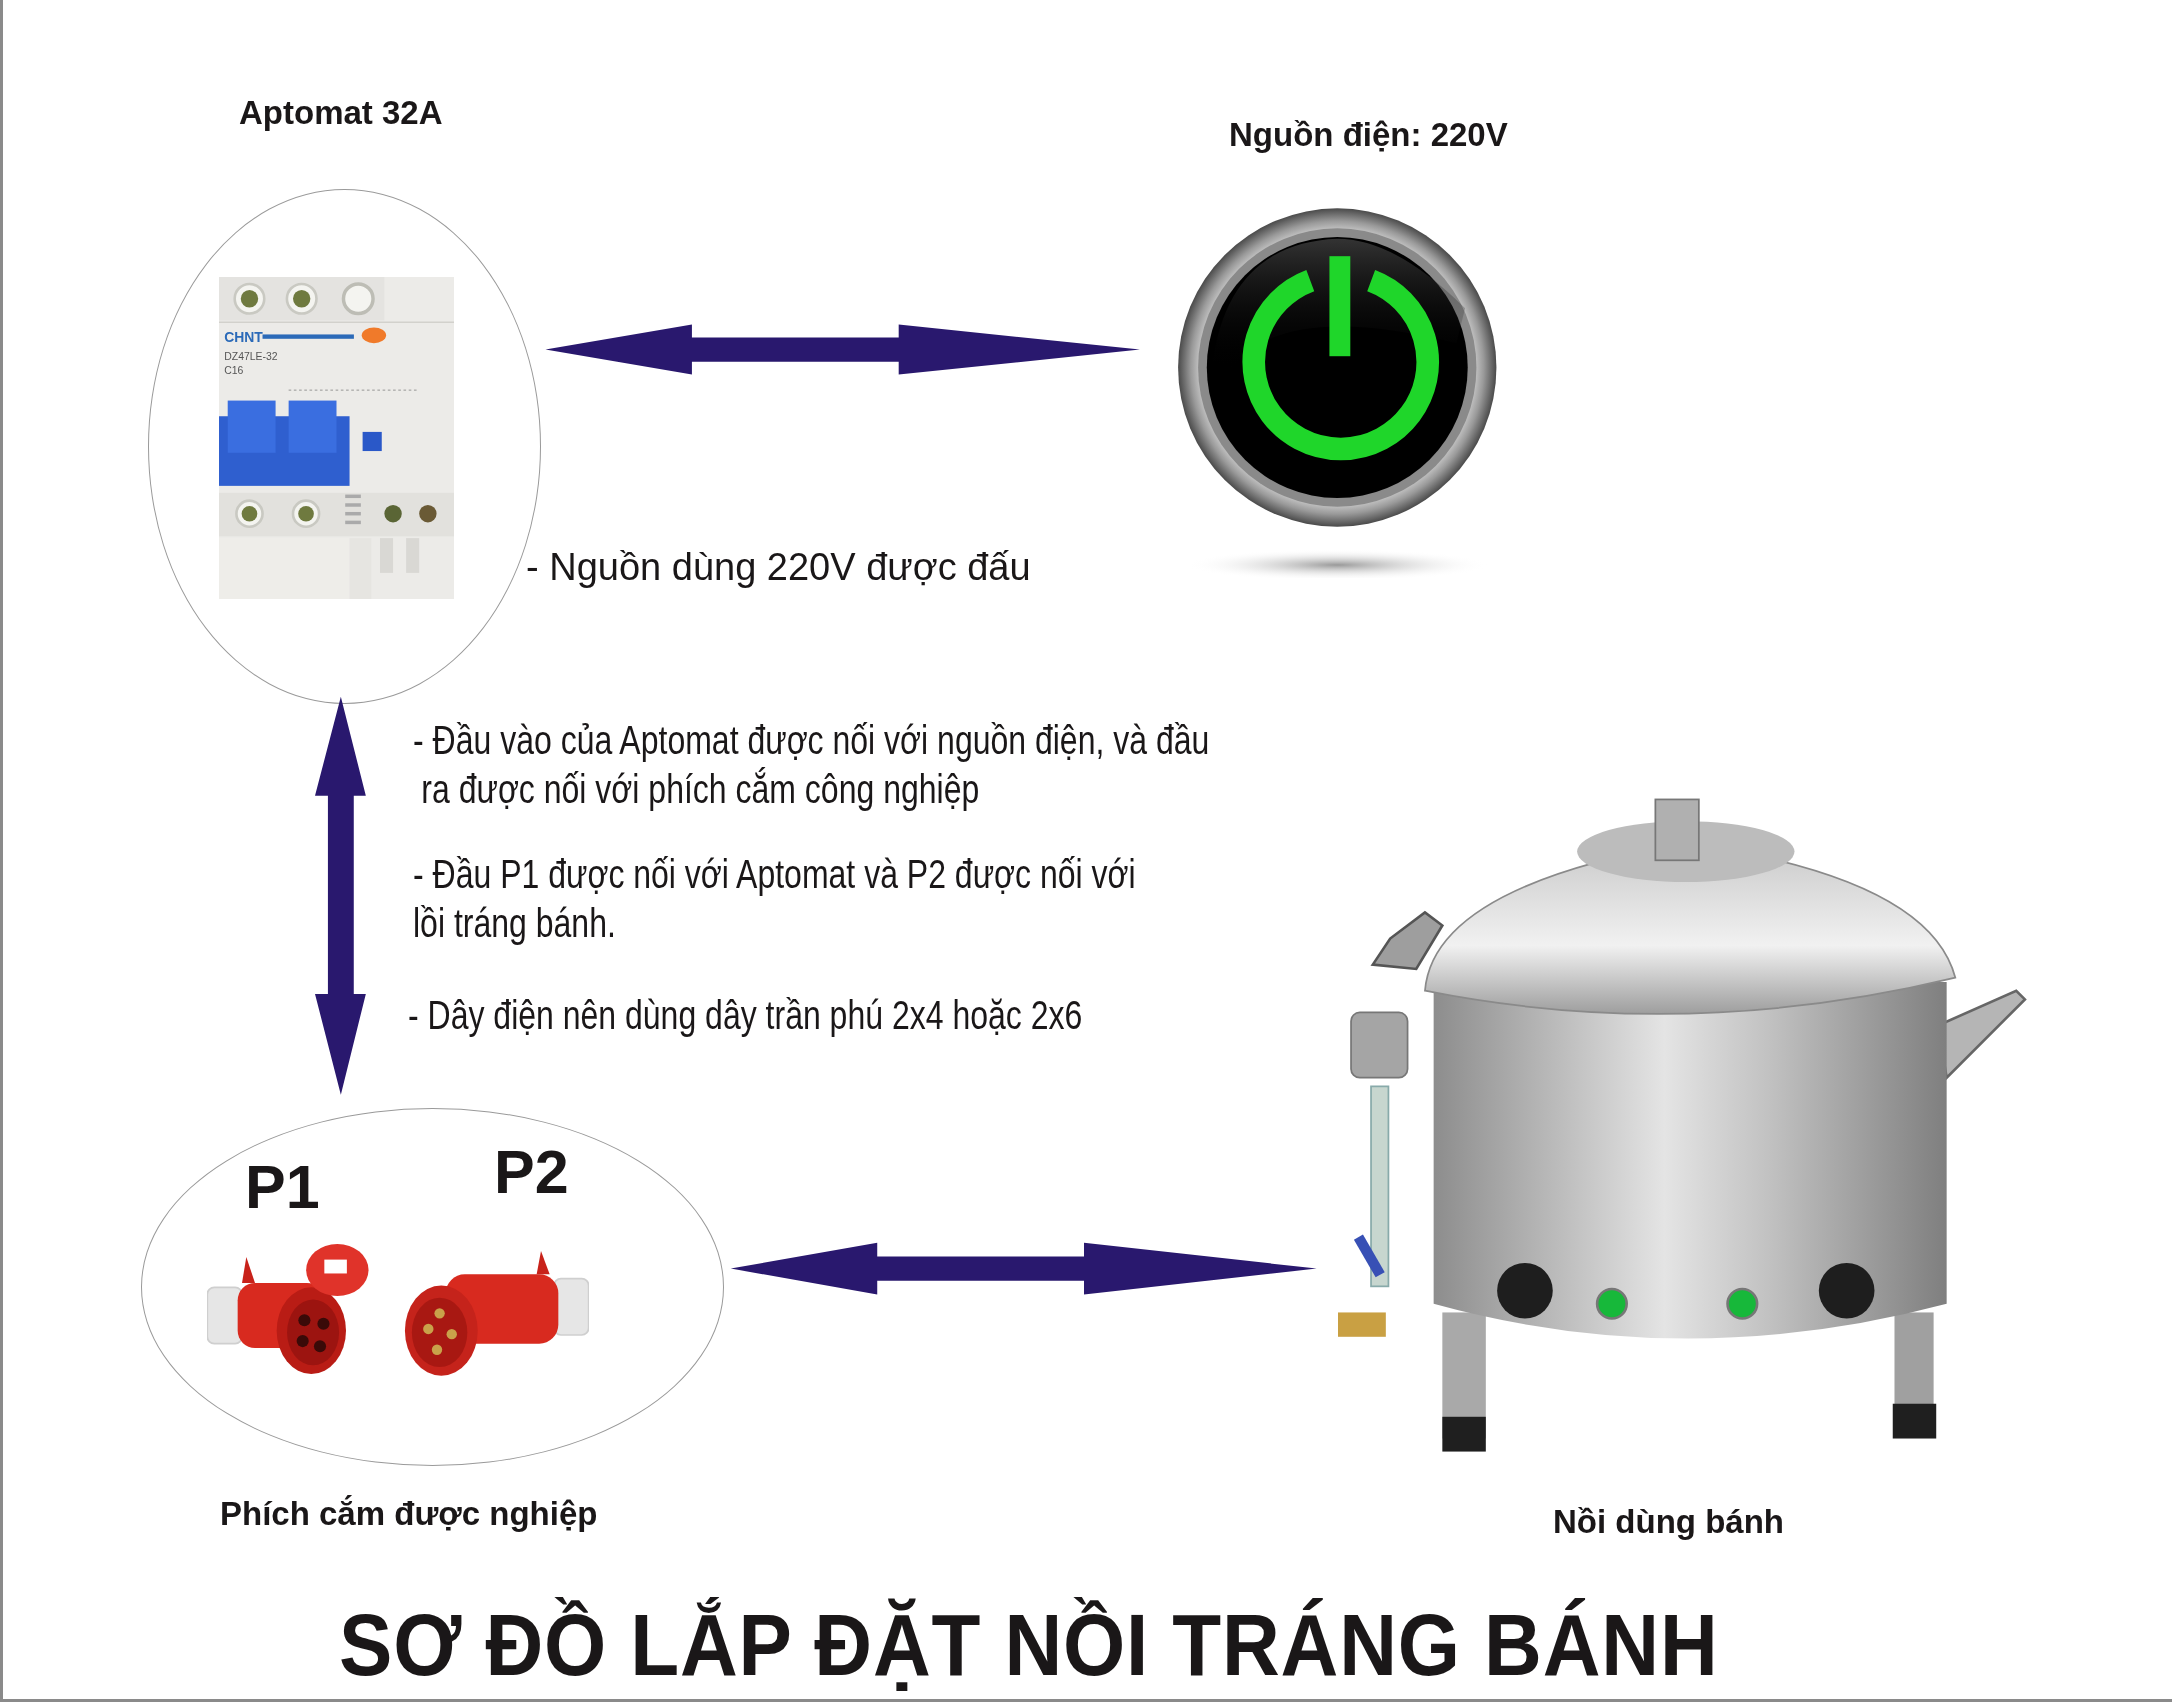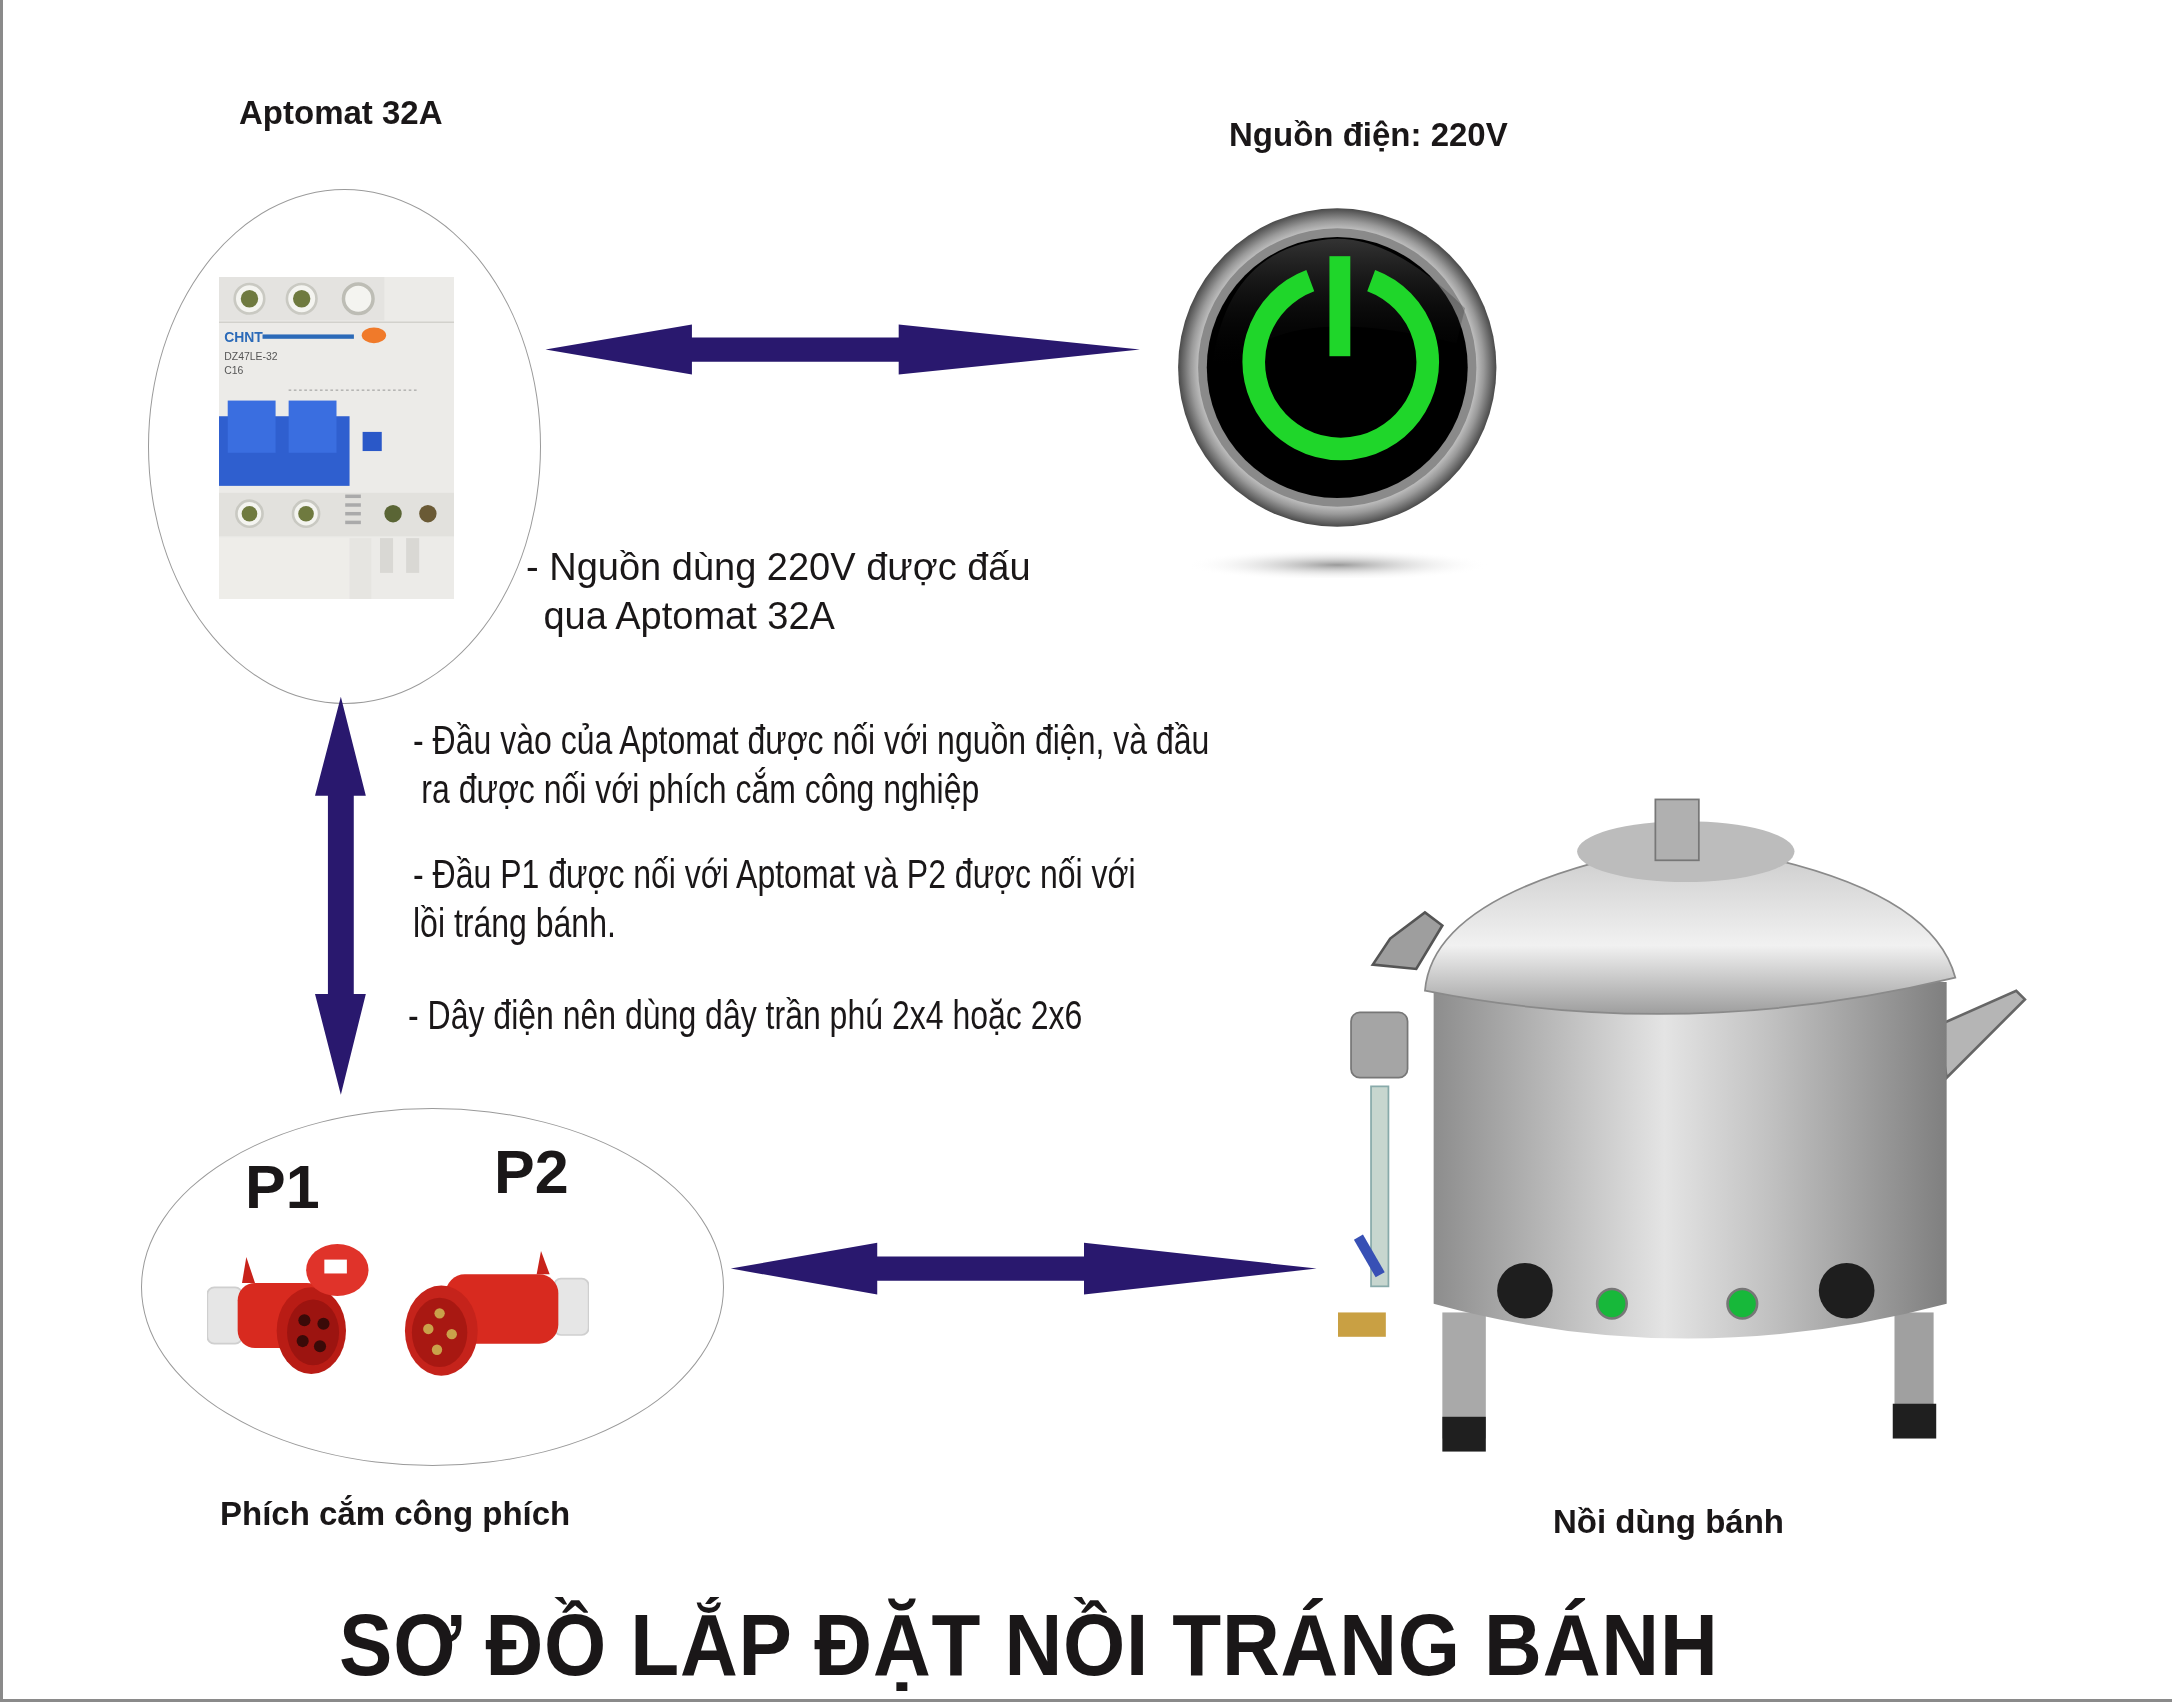--- a/index.html
+++ b/index.html
@@ -94,21 +94,20 @@
 </div>
 
 <div class="abs" style="left:543px; top:322px;">
   <svg width="608" height="56" viewBox="0 0 700 65">
     <polygon points="0,32 170,3 170,18 410,18 410,3 690,32 410,61 410,46 170,46 170,61" fill="#29186e"></polygon>
   </svg>
 </div>
 
 <div class="abs note" style="left:526px; top:543px;">
   <div>- Nguồn dùng 220V được đấu</div>
-  <div style="padding-left:17.4px;">qua Aptomat 32A</div>
 </div>
 
 <div class="abs" style="left:315px; top:695px;">
   <svg width="56" height="404" viewBox="0 0 65 465">
     <polygon points="30,0 59,115 45,115 45,345 59,345 30,462 0,345 15,345 15,115 0,115" fill="#29186e"></polygon>
   </svg>
 </div>
 
 <div class="abs" style="left:413px; top:680px;margin-top:36px;">
   <div class="note-condensed">
@@ -152,21 +151,21 @@
       <ellipse cx="270" cy="100" rx="42" ry="52" fill="#c5231b"></ellipse>
       <ellipse cx="268" cy="102" rx="32" ry="40" fill="#a81812"></ellipse>
       <circle cx="268" cy="80" r="6" fill="#c9a24a"></circle>
       <circle cx="255" cy="98" r="6" fill="#c9a24a"></circle>
       <circle cx="282" cy="104" r="6" fill="#c9a24a"></circle>
       <circle cx="265" cy="122" r="6" fill="#c9a24a"></circle>
     </svg>
   </div>
 </div>
 
-<div class="abs label-bold" style="left:220px; top:1495px;">Phích cắm công phích</div>
+<div class="abs label-bold" style="left:220px; top:1495px;">Phích cắm được nghiệp</div>
 
 <div class="abs" style="left:728px; top:1241px;">
   <svg width="600" height="56" viewBox="0 0 690 65">
     <polygon points="0,32 170,2 170,18 410,18 410,2 680,32 410,62 410,46 170,46 170,62" fill="#29186e"></polygon>
   </svg>
 </div>
 
 <div class="abs" style="left:1338px; top:782px; width:713px; height:687px;">
   <svg width="713" height="687" viewBox="0 0 820 790">
     <defs>

